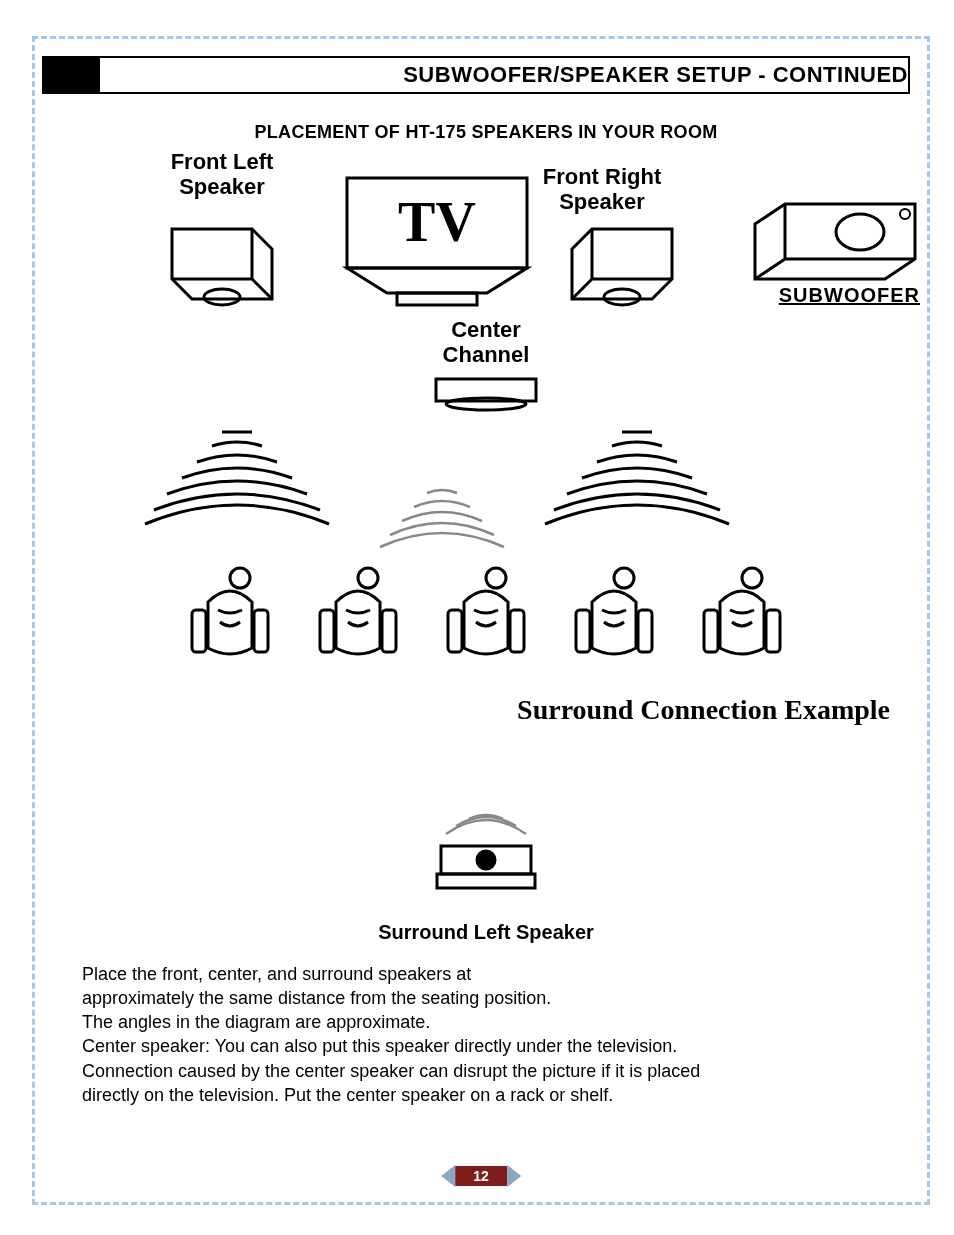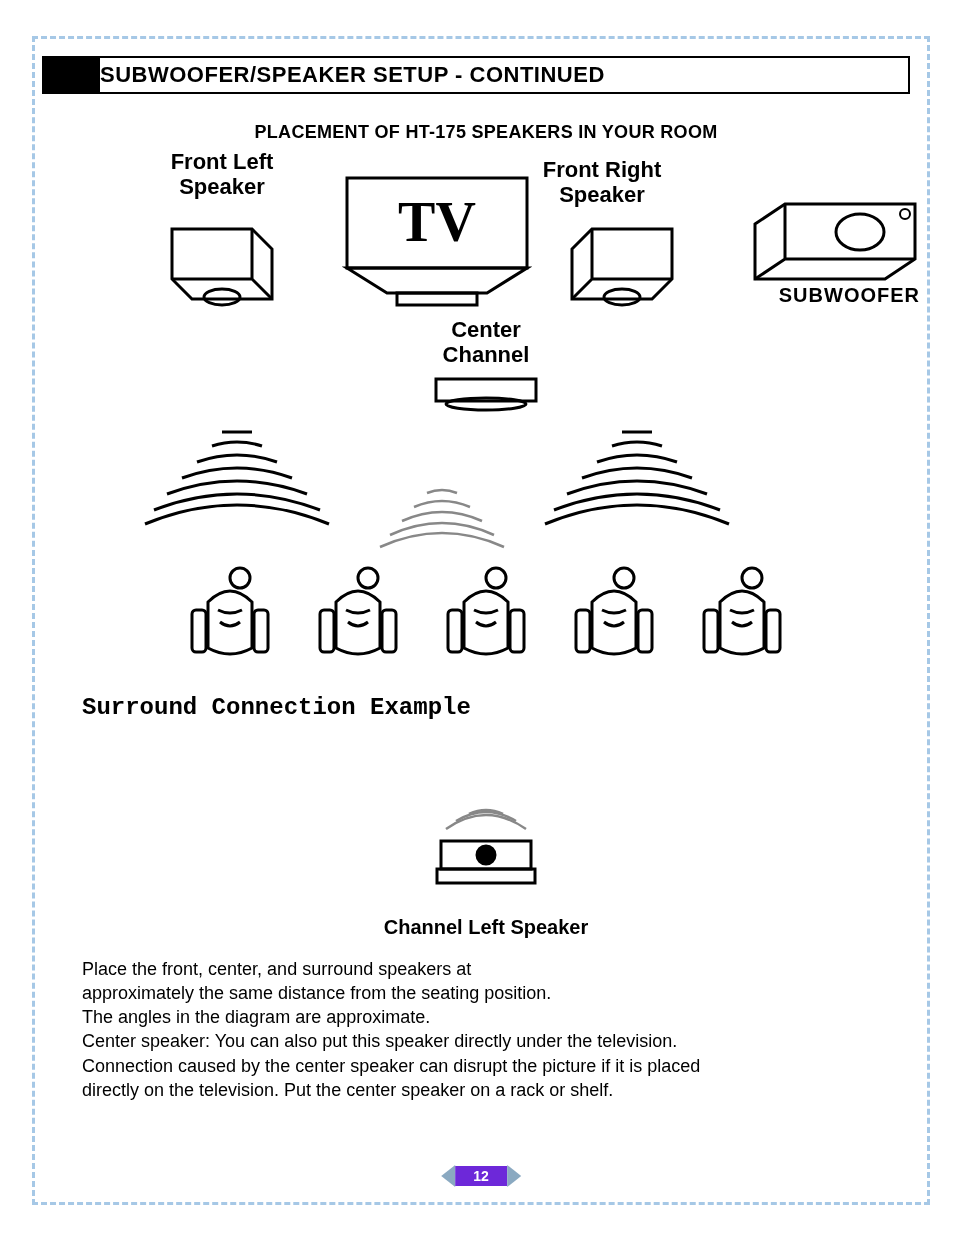--- a/index.html
+++ b/index.html
@@ -28,43 +28,43 @@
     height: 38px;
     display: flex;
     align-items: center;
     margin-bottom: 28px;
     margin-left: -40px;
     margin-right: -20px;
   }
   .black-box { background:#000; width:56px; height:100%; }
   .section-title-text {
     flex: 1;
-    text-align: left;
+    text-align: right;
     font-weight: bold;
     font-size: 22px;
     letter-spacing: 0.5px;
   }
 
   .placement-title {
     text-align:center;
     font-weight:bold;
     font-size:18px;
     letter-spacing:0.3px;
     margin-bottom:6px;
   }
 
   .diagram-top {
     position: relative;
     height: 180px;
   }
   .lbl { font-family: Arial Black, Arial, sans-serif; font-weight:900; text-align:center; line-height:1.15; }
   .lbl.front-left  { position:absolute; left:60px;  top:0;  font-size:22px; width:160px;}
-  .lbl.front-right { position:absolute; left:430px; top:8px;  font-size:22px; width:180px;}
+  .lbl.front-right { position:absolute; left:430px; top:15px;  font-size:22px; width:180px;}
   .lbl.center-ch   { position:absolute; left:290px; top:152px; font-size:22px; width:130px;}
-  .lbl.subwoofer   { position:absolute; right:-30px; top:135px; font-size:20px; letter-spacing:1px; }
+  .lbl.subwoofer   { position:absolute; right:-30px; top:135px; font-size:20px; letter-spacing:1px;text-decoration:underline; }
 
   .tv {
     position:absolute; left:260px; top:24px; width:190px; height:120px;
   }
   .spk-left  { position:absolute; left:80px;  top:70px; }
   .spk-right { position:absolute; left:480px; top:70px; }
   .sub       { position:absolute; right:-30px; top:50px; }
 
   .waves-row {
     position:relative;
@@ -76,24 +76,24 @@
   .wave-center{ position:absolute; left:290px; top:55px; }
 
   .people-row {
     display:flex;
     justify-content:center;
     gap:28px;
     margin-top:-8px;
   }
 
   .surround-title {
-    text-align:left;
-    font-family: Liberation Mono, monospace;
+    text-align:right;
+    font-family: Liberation Serif, serif;
     font-weight:900;
-    font-size:24px;
+    font-size:28px;
     margin: 30px 0 80px 0;
   }
 
   .surround-row {
     display:flex;
     justify-content:center;
     gap:200px;
     margin-bottom:10px;
   }
   .surround-col { text-align:center; }
@@ -106,21 +106,21 @@
     position:absolute;
     bottom:18px;
     left:50%;
     transform:translateX(-50%);
     display:flex;
     align-items:center;
     font-size:14px;
     font-weight:bold;
     color:#fff;
   }
-  .pagenum .mid { background:#6d28d9; padding:2px 18px; }
+  .pagenum .mid { background:#7f1d1d; padding:2px 18px; }
   .pagenum .tri-l, .pagenum .tri-r { width:0;height:0;border-top:11px solid transparent; border-bottom:11px solid transparent;}
   .pagenum .tri-l { border-right:14px solid #8aa9c1;}
   .pagenum .tri-r { border-left:14px solid #8aa9c1;}
 </style>
 </head>
 <body>
 
 <div class="page-border"></div>
 
 <div class="content">
@@ -277,21 +277,21 @@
           <path d="M25 28 Q65 0 105 28"></path>
             <path d="M35 20 Q65 2 95 20"></path>
             <path d="M48 13 Q65 5 82 13"></path>
         </g>
         <g fill="none" stroke="#000" stroke-width="3">
           <rect x="20" y="40" width="90" height="28"></rect>
           <circle cx="65" cy="54" r="9" fill="#000"></circle>
           <rect x="16" y="68" width="98" height="14"></rect>
         </g>
       </svg>
-      <div class="surround-lbl">Channel Left Speaker</div>
+      <div class="surround-lbl">Surround Left Speaker</div>
     </div>
   </div>
 
   <div class="notes">
     <div>Place the front, center, and surround speakers at</div>
     <div>approximately the same distance from the seating position.</div>
     <div>The angles in the diagram are approximate.</div>
     <div>Center speaker: You can also put this speaker directly under the television.</div>
     <div>Connection caused by the center speaker can disrupt the picture if it is placed</div>
     <div>directly on the television. Put the center speaker on a rack or shelf.</div>

